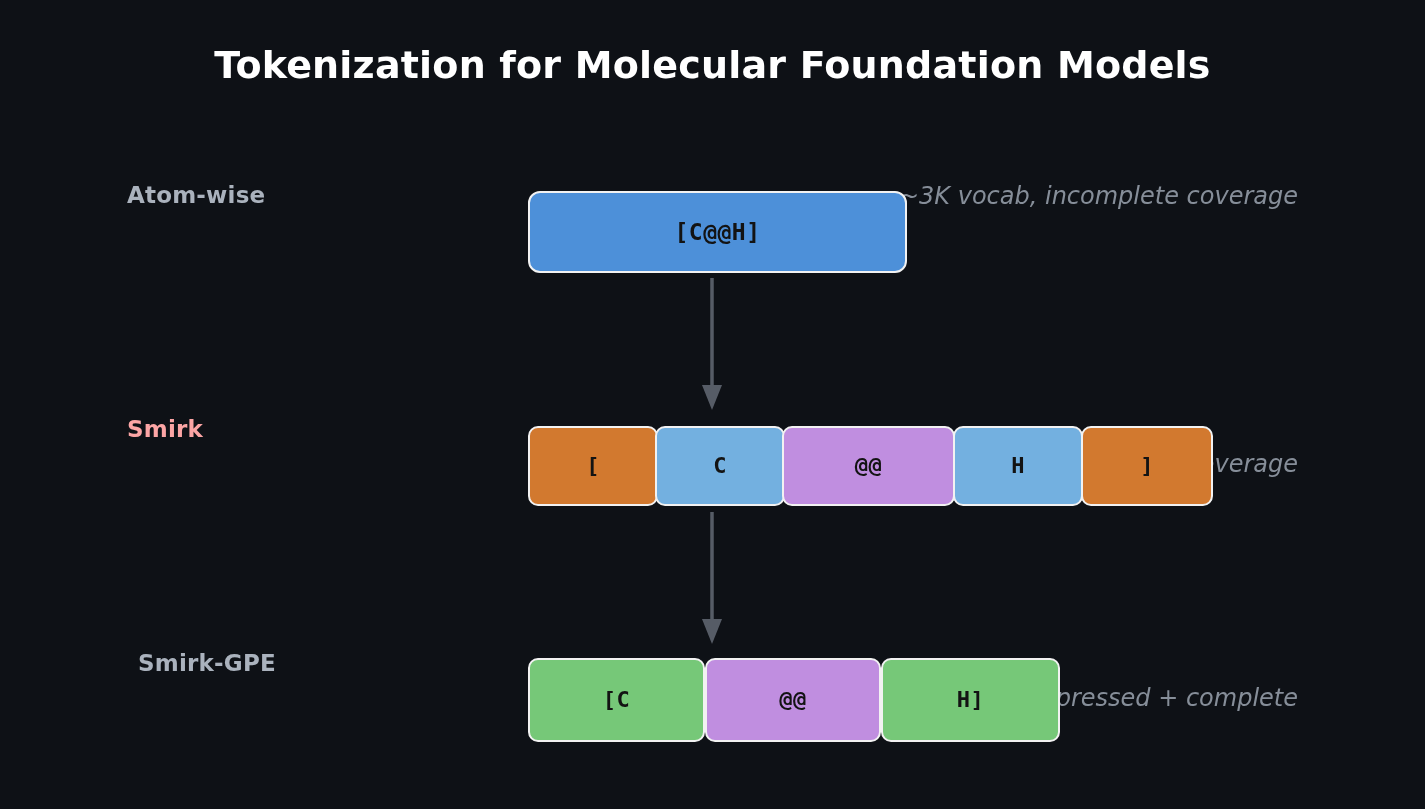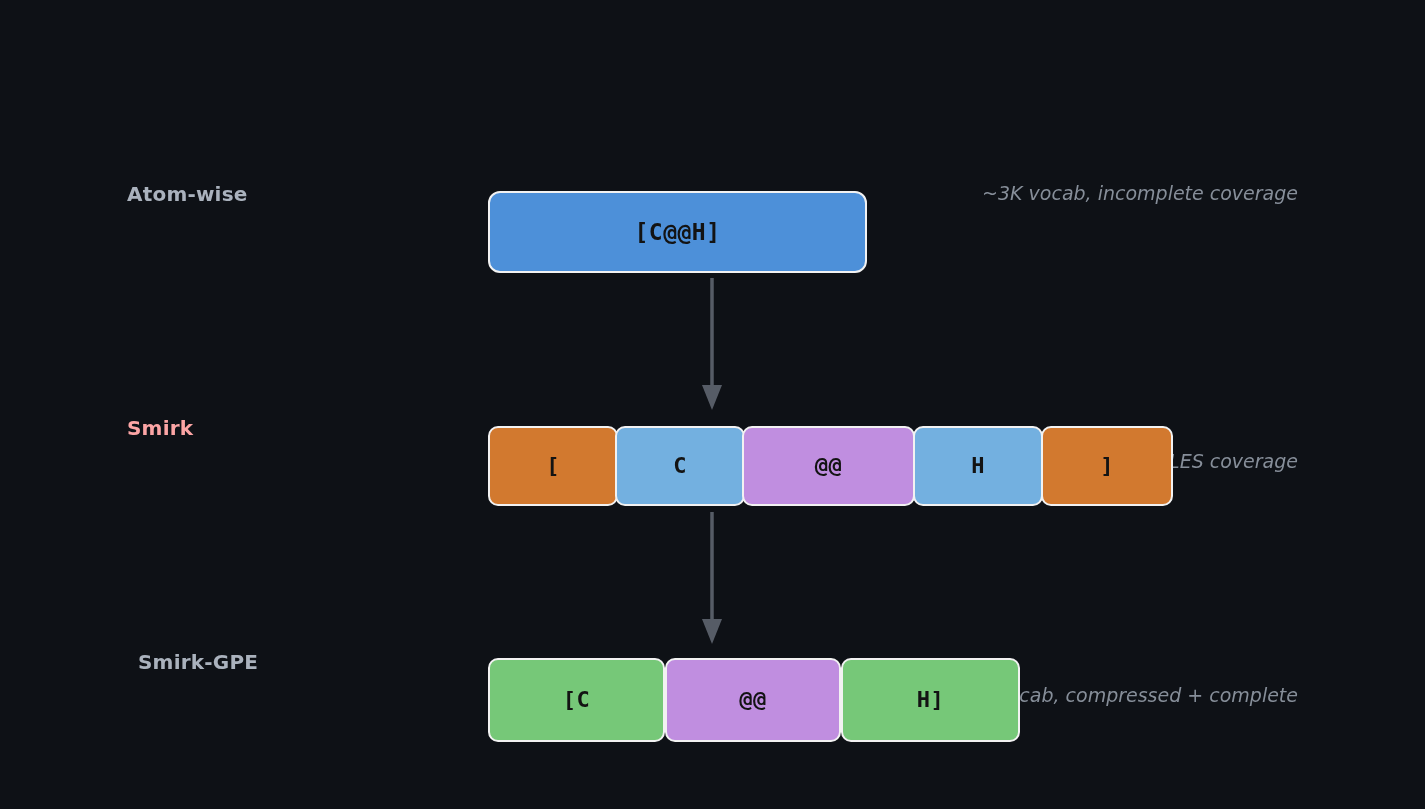--- a/index.html
+++ b/index.html
@@ -47,34 +47,34 @@
   .row-atomwise { top: 232px; }
   .row-smirk    { top: 466px; }
   .row-gpe      { top: 700px; }
 
   .row-label {
     position: absolute;
     left: 127px;
     top: -50px;
     color: #aab2bd;
     font-family: "DejaVu Sans", sans-serif;
-    font-size: 20px;
+    font-size: 23px;
     font-weight: bold;
     white-space: nowrap;
     letter-spacing: 0.2px;
   }
 
   
   .row-annotation {
     position: absolute;
     right: 127px;
     top: -50px;
     color: #868e99;
     font-family: "DejaVu Sans", sans-serif;
-    font-size: 19px;
+    font-size: 24px;
     font-style: italic;
     white-space: nowrap;
     z-index: 1;
   }
   .row-annotation.anno-center { top: -16px; }
   .row-annotation.anno-gpe    { top: -16px; }
 
   
   .token-layer {
     position: absolute;
@@ -91,37 +91,39 @@
     border-radius: 10px;
     display: flex;
     align-items: center;
     justify-content: center;
     color: #131313;
     font-family: "DejaVu Sans Mono", monospace;
     font-size: 22px;
     font-weight: bold;
     letter-spacing: 0.5px;
     line-height: 1;
+    margin-left: 40px;
   }
   .token.big {
     font-size: 23px;
     border-radius: 12px;
   }
 
   
   .arrow {
     position: absolute;
     z-index: 2;
   }
 </style>
 </head>
 <body>
 
 <div id="figure" style="background: rgb(14, 17, 22);">
 
+  <div class="figure-title">Tokenization for Molecular Foundation Models</div>
 
   <div class="row row-atomwise">
     <div class="row-label" style="color: rgb(170, 178, 189);">Atom-wise</div>
     <div class="row-annotation" style="color: rgb(134, 142, 153);">~3K vocab, incomplete coverage</div>
     <div class="token-layer">
       <div class="token big" style="left: 488px; width: 379px; height: 82px; top: -41px; background: rgb(77, 144, 217); border-color: rgb(242, 242, 242); color: rgb(19, 19, 19);">[C@@H]</div>
     </div>
   </div>
 
   <div class="row row-smirk">

